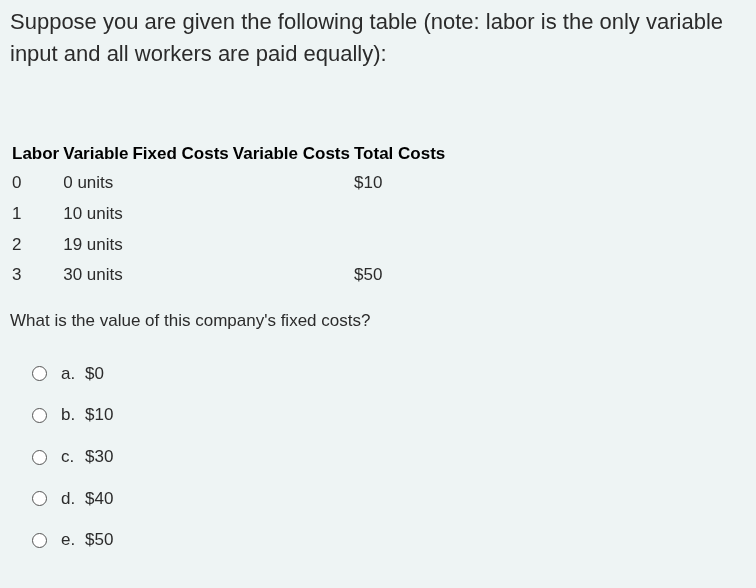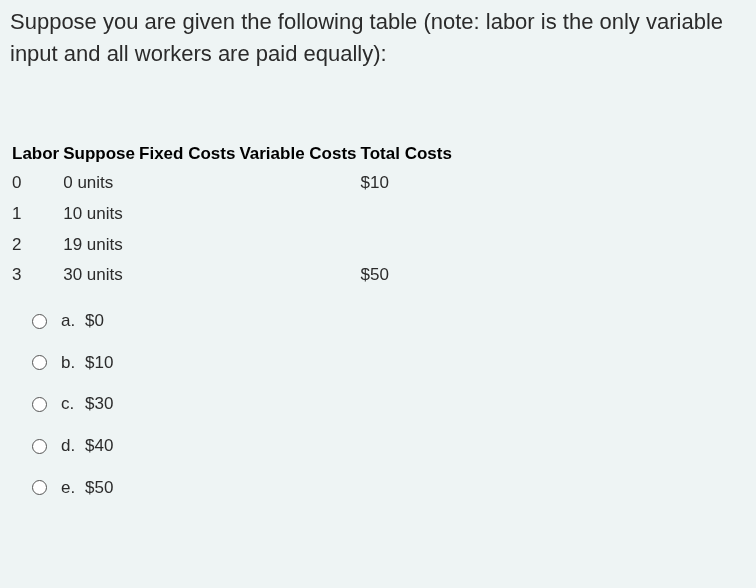--- a/index.html
+++ b/index.html
@@ -81,21 +81,21 @@
 </head>
 <body>
 
 <div class="wrap">
   <div class="intro">Suppose you are given the following table (note:  labor is the only variable input and all workers are paid equally):</div>
 
   <table class="data">
     <tbody>
         <tr>
       <th class="col-labor">Labor</th>
-      <th class="col-qty">Suppose</th>
+      <th class="col-qty">Variable</th>
       <th class="col-fc">Fixed Costs</th>
       <th class="col-vc">Variable Costs</th>
       <th class="col-tc">Total Costs</th>
     </tr>
     <tr>
       <td>0</td>
       <td>0 units</td>
       <td></td>
       <td></td>
       <td class="col-tc">$10</td>
@@ -117,20 +117,21 @@
     <tr>
       <td>3</td>
       <td>30 units</td>
       <td></td>
       <td></td>
       <td class="col-tc">$50</td>
     </tr>
   </tbody>
     </table>
 
+  <div class="question">What is the value of this company's fixed costs?</div>
 
   <div class="options">
     <div class="opt-row">
       <span class="radio"></span>
       <span class="opt-letter">a.</span>
       <span class="opt-text">$0</span>
     </div>
     <div class="opt-row">
       <span class="radio"></span>
       <span class="opt-letter">b.</span>

